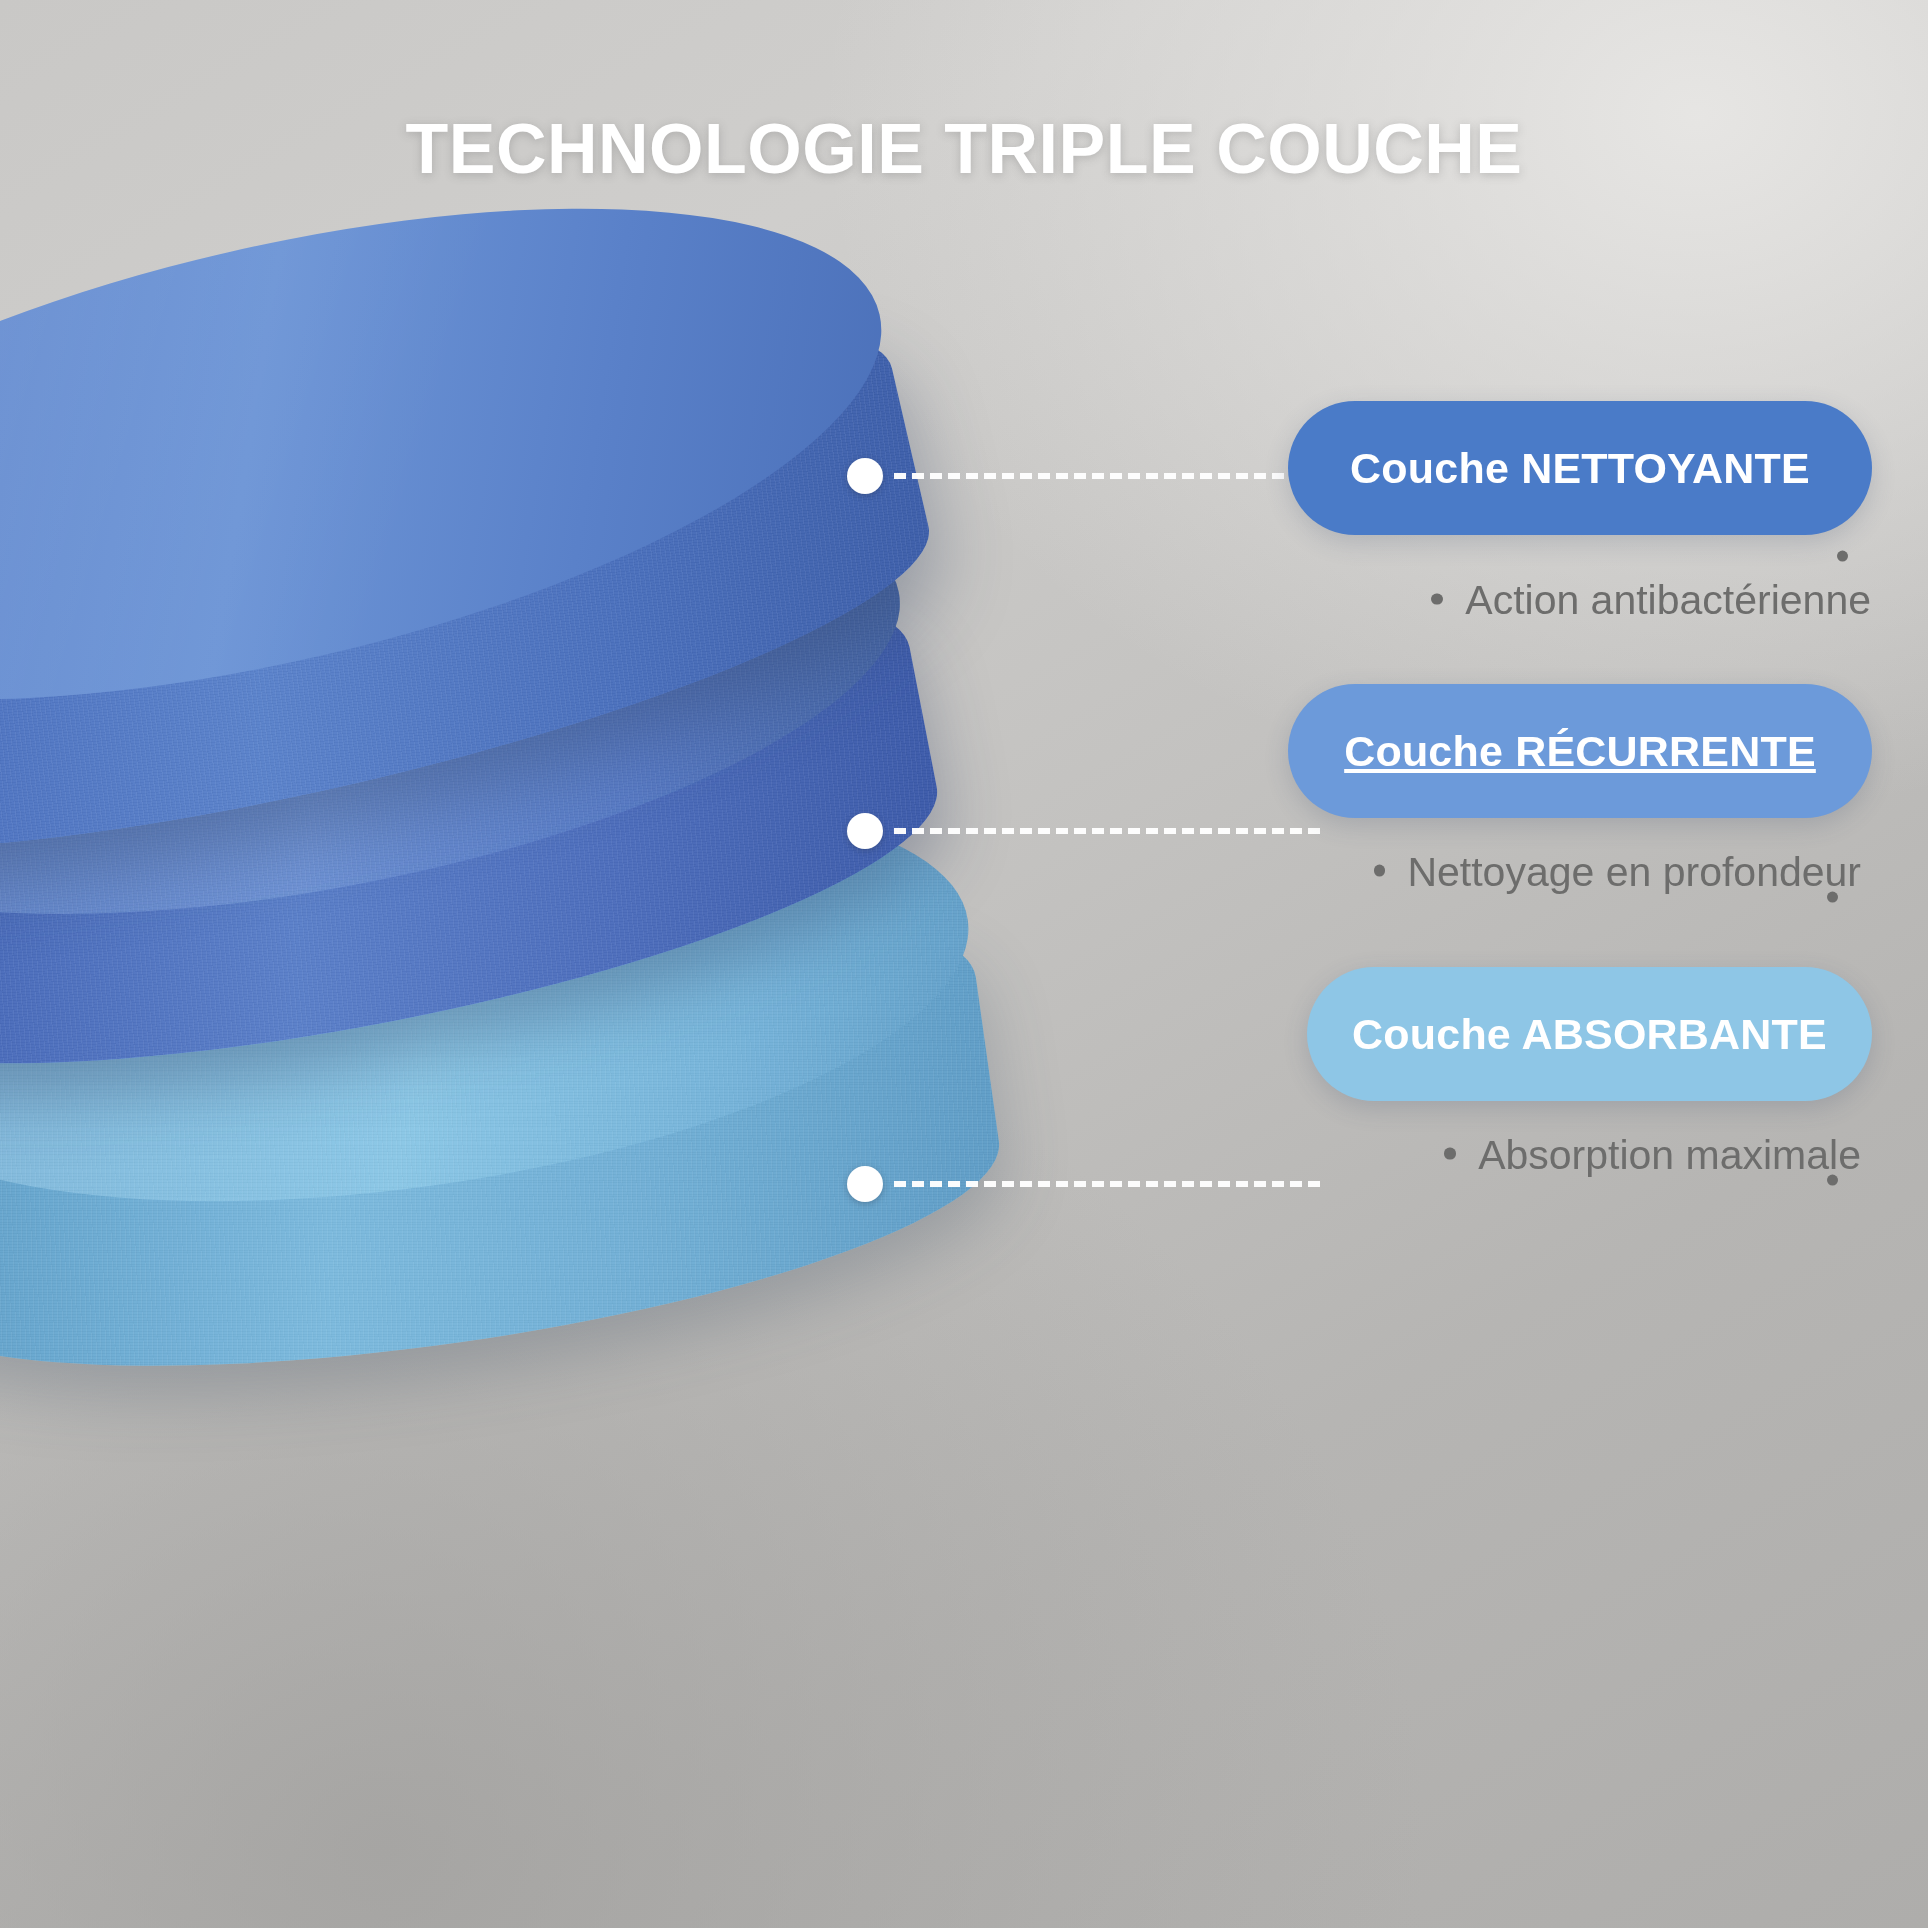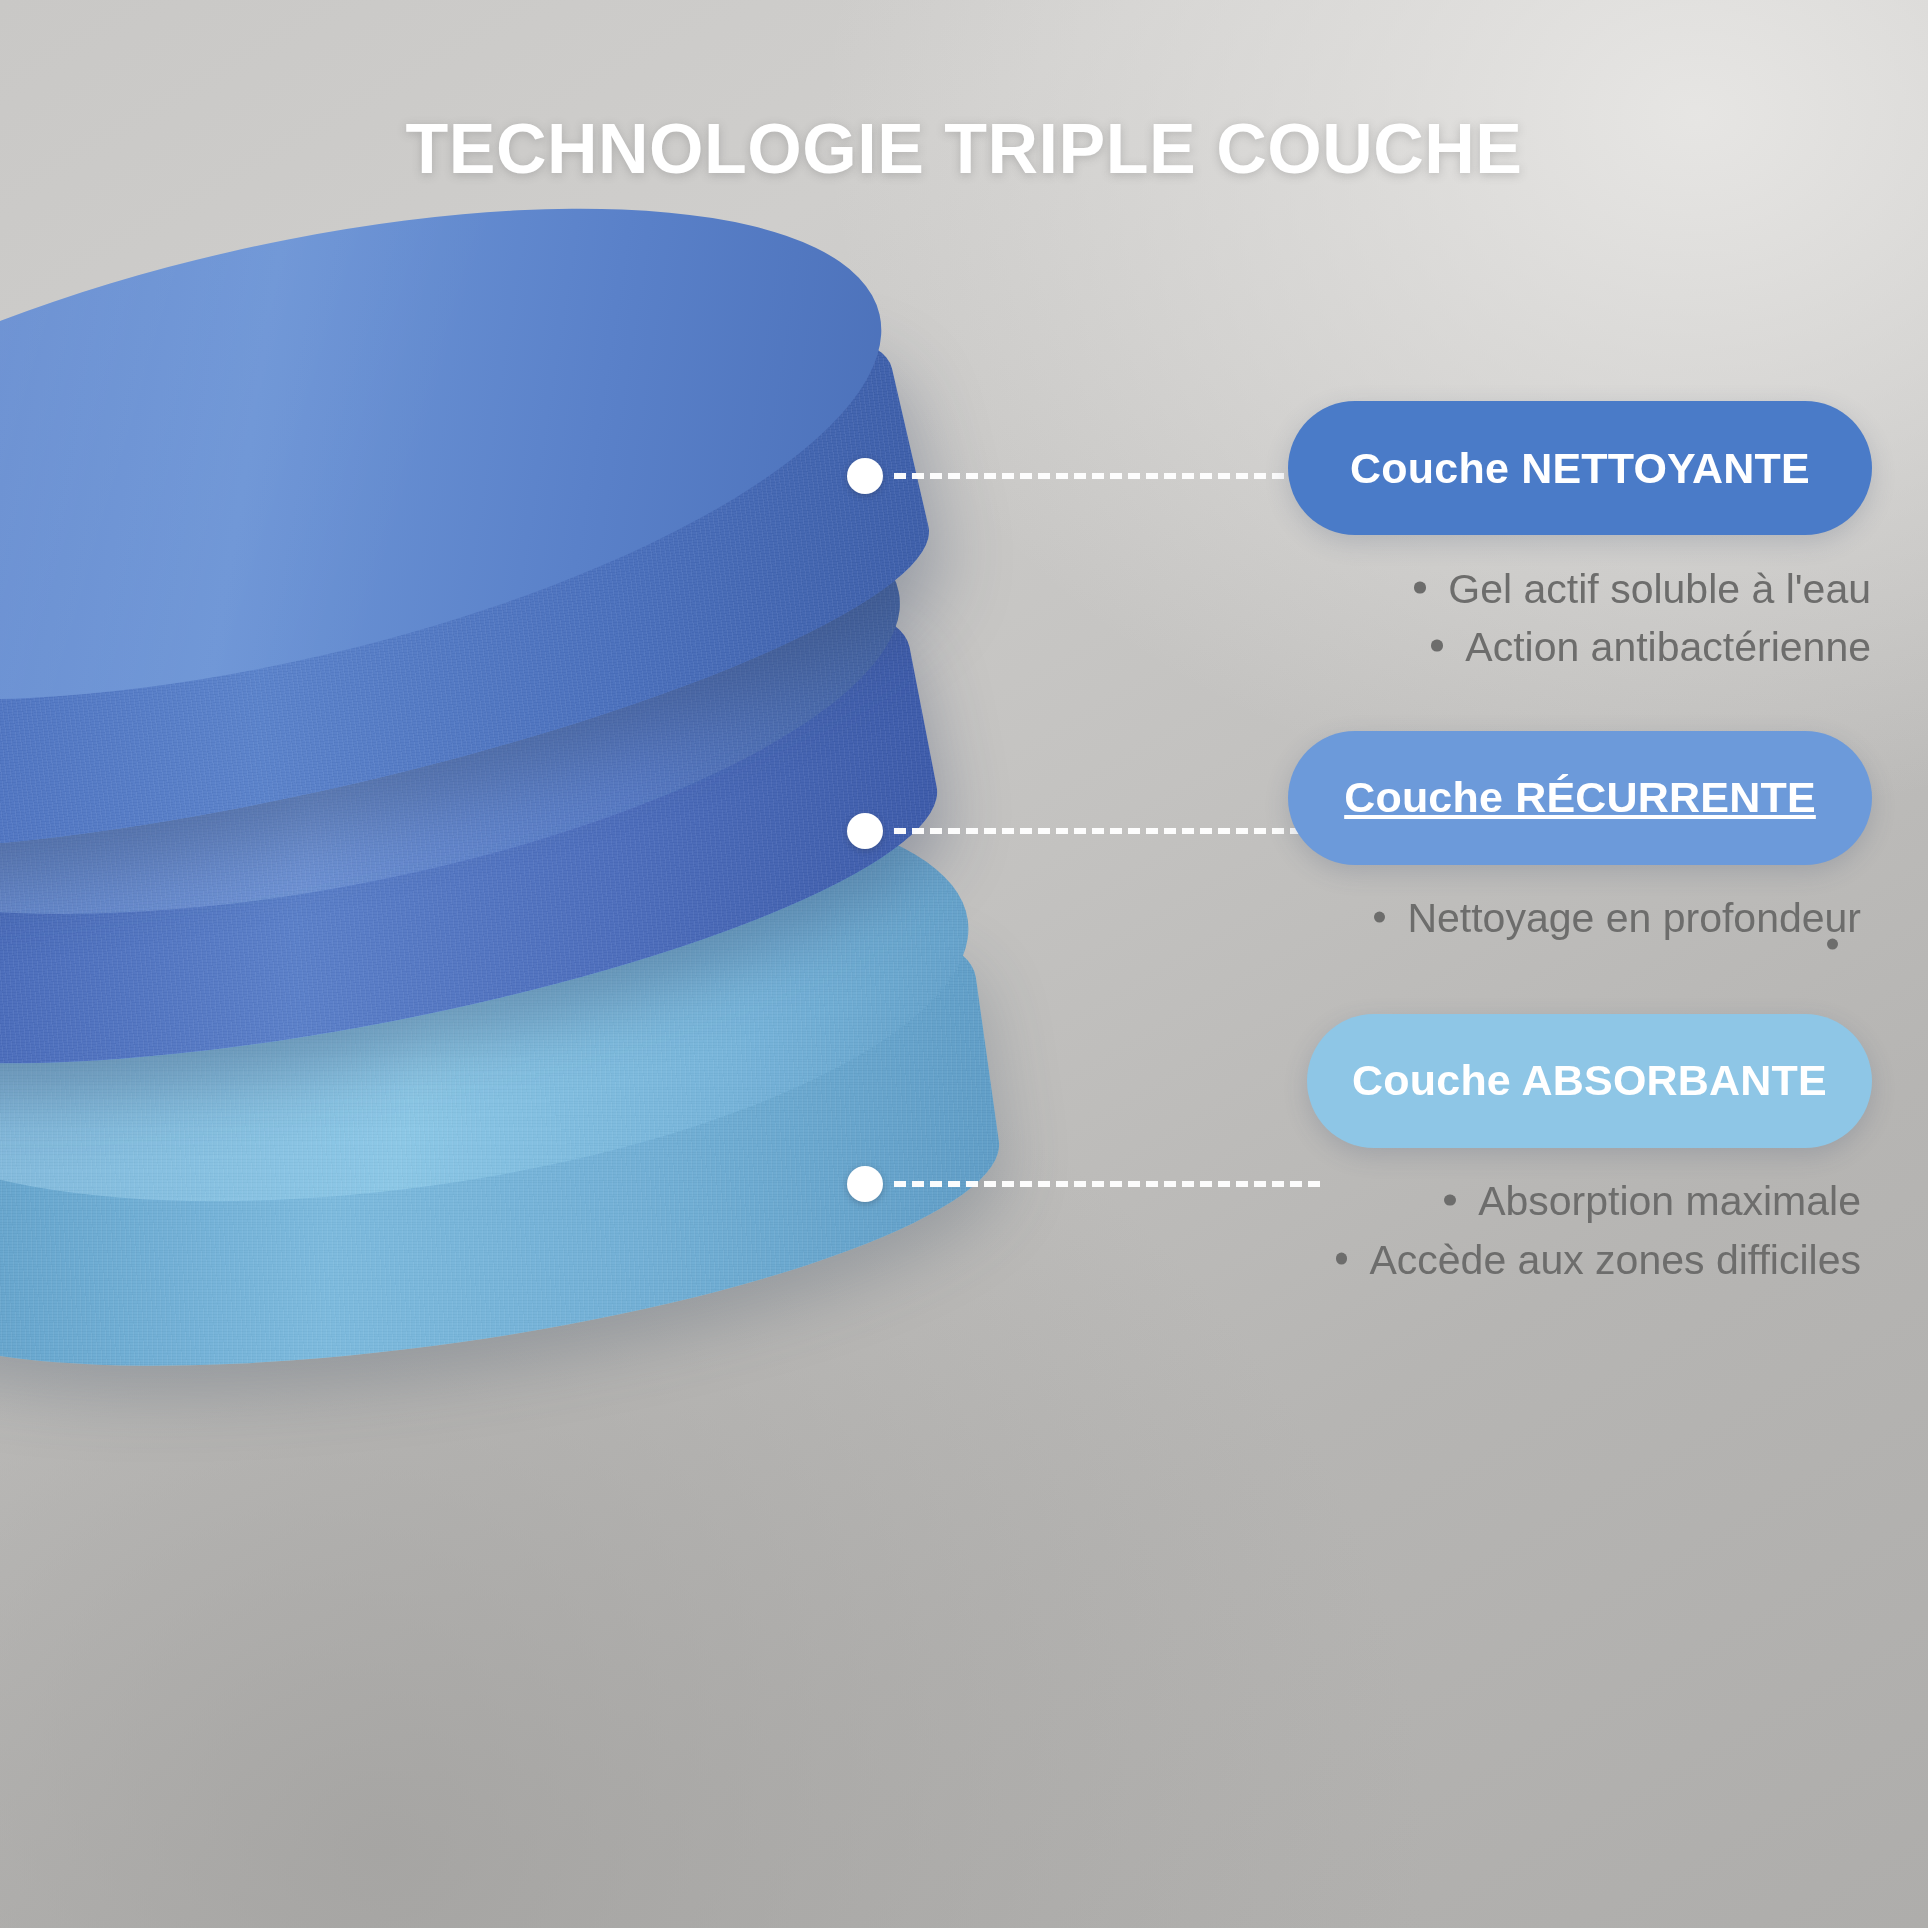--- a/index.html
+++ b/index.html
@@ -254,21 +254,20 @@
     <span class="dash"></span>
   </div>
 
   <div id="panel">
 
     <div class="layer-block">
       <div class="badge badge-1">Couche NETTOYANTE</div>
       <ul class="bullets" id="bullets-1">
         <li>
           <span class="bl-dot"></span>
-          <span class="bl-text">Gel actif soluble à l'eau</span>
         </li>
         <li>
           <span class="bl-dot"></span>
           <span class="bl-text">Action antibactérienne</span>
         </li>
       </ul>
     </div>
 
     <div class="layer-block">
       <div class="badge badge-2">Couche RÉCURRENTE</div>
@@ -285,21 +284,20 @@
 
     <div class="layer-block">
       <div class="badge badge-3">Couche ABSORBANTE</div>
       <ul class="bullets" id="bullets-3">
         <li>
           <span class="bl-dot"></span>
           <span class="bl-text">Absorption maximale</span>
         </li>
         <li>
           <span class="bl-dot"></span>
-          <span class="bl-text">Accède aux zones difficiles</span>
         </li>
       </ul>
     </div>
 
   </div>
 
 </div>
 
 
 </body></html>

